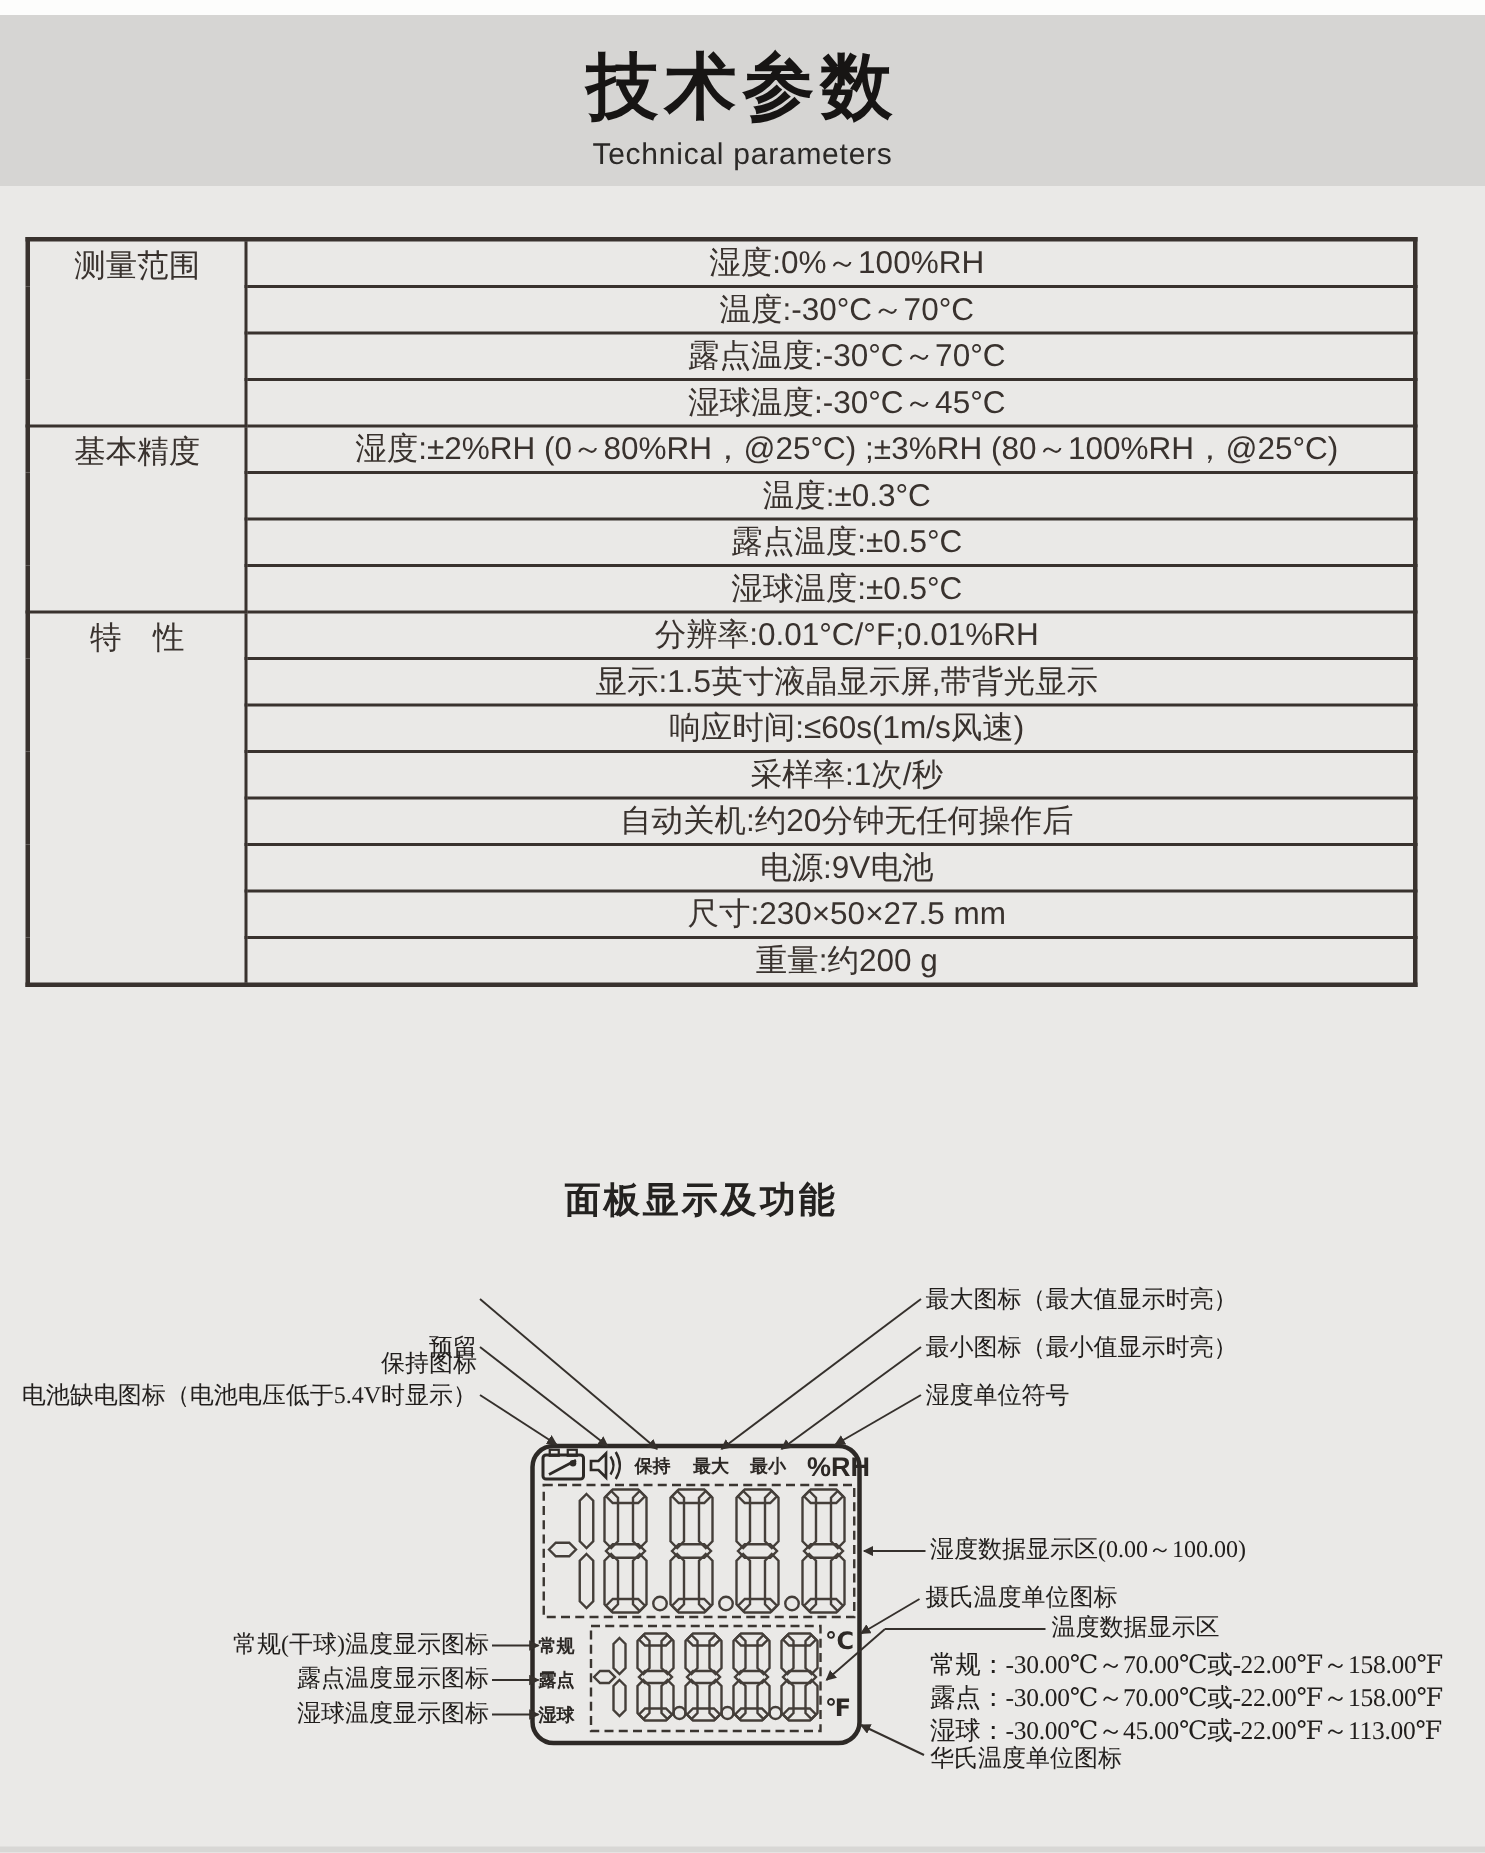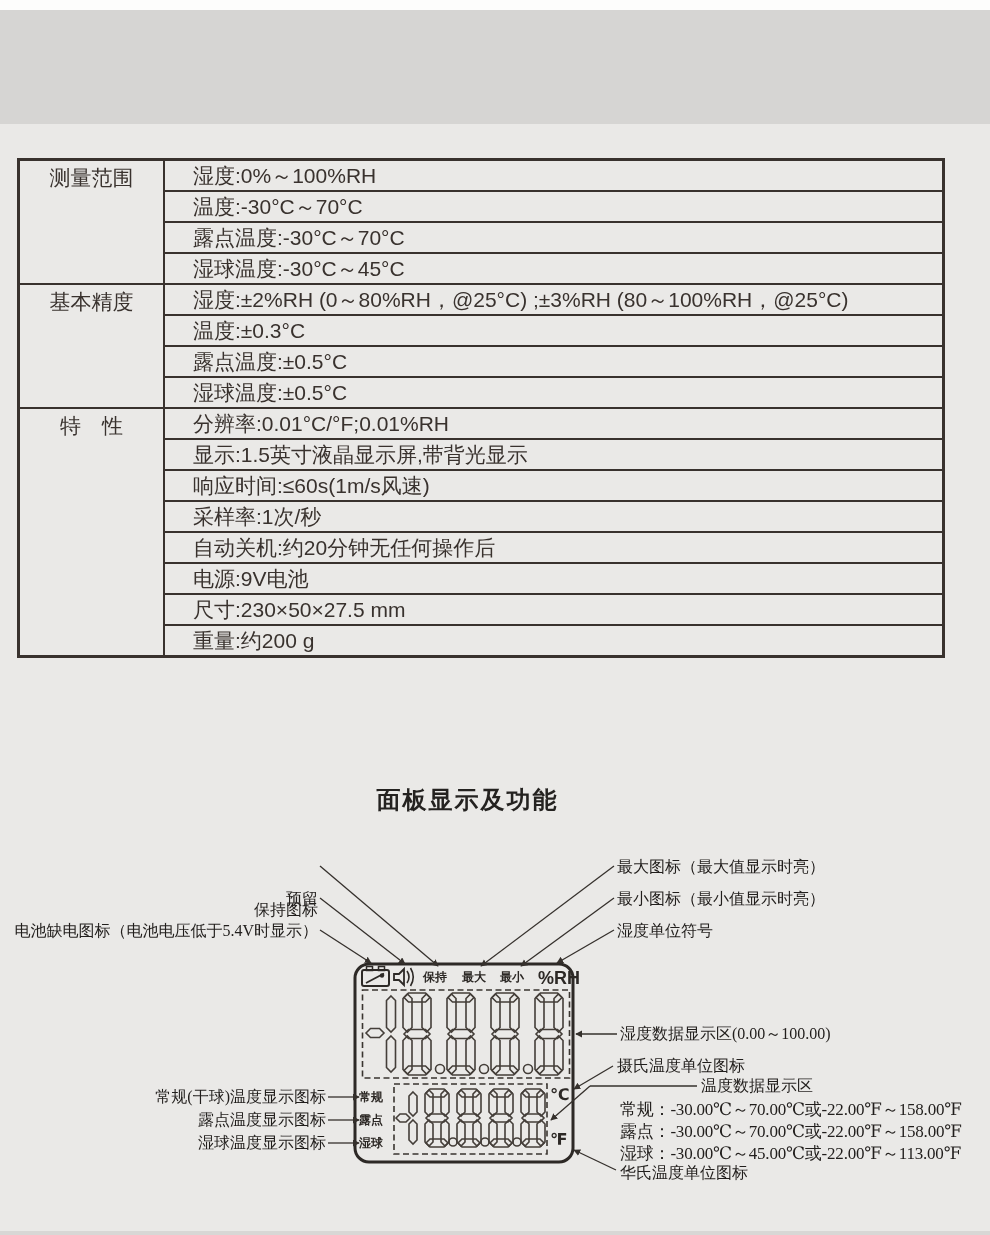--- a/index.html
+++ b/index.html
@@ -11,21 +11,21 @@
   .band{left:0;top:10px;width:990px;height:114px;background:#d6d5d3;text-align:center;}
   .band h1{margin:0;padding-top:16px;font-size:48px;font-weight:bold;color:#171514;letter-spacing:4px;}
   .band .sub{font-size:20px;color:#2b2927;margin-top:2px;letter-spacing:.5px;}
   .botstrip{left:0;top:1231px;width:990px;height:4px;background:#d8d7d5;}
   
   table.spec{position:absolute;left:17px;top:158px;width:928px;border-collapse:collapse;
              table-layout:fixed;color:#39322e;}
   table.spec th,table.spec td{border:2px solid #39322e;font-weight:normal;
              font-size:21px;height:29px;line-height:29px;white-space:nowrap;overflow:hidden;}
   table.spec th{width:141px;text-align:center;vertical-align:top;padding-top:2px;}
-  table.spec td{padding:0 6px 0 28px;text-align:left;}
+  table.spec td{padding:0 6px 0 28px;text-align:center;}
   table.spec{border:3px solid #39322e;}
   
   .sec2{left:0;top:764px;width:935px;text-align:center;font-size:24px;font-weight:bold;
         color:#242220;letter-spacing:2px;}
   
   .co{position:absolute;font-family:"Liberation Serif","DejaVu Serif",serif;
       font-size:16px;color:#211e1c;white-space:nowrap;line-height:18px;}
   .co.r{text-align:right;}
   .rng{position:absolute;font-family:"Liberation Serif","DejaVu Serif",serif;
        font-size:17px;color:#211e1c;white-space:nowrap;letter-spacing:-0.2px;}
@@ -38,20 +38,22 @@
   .seg{fill:none;stroke:#443e39;stroke-width:1.6;}
   .lnk{stroke:#35302c;stroke-width:1.3;fill:none;}
   .dash{fill:none;stroke:#3a3530;stroke-width:1.6;stroke-dasharray:6 3.5;}
 </style>
 </head>
 <body>
 
 <div class="abs topwhite"></div>
 
 <header class="abs band">
+  <h1>技术参数</h1>
+  <div class="sub">Technical parameters</div>
 </header>
 
 <table class="spec">
   <tbody>
     <tr>
       <th rowspan="4">测量范围</th>
       <td>湿度:0%～100%RH</td>
       </tr>
     <tr>
         <td>温度:-30°C～70°C</td>

